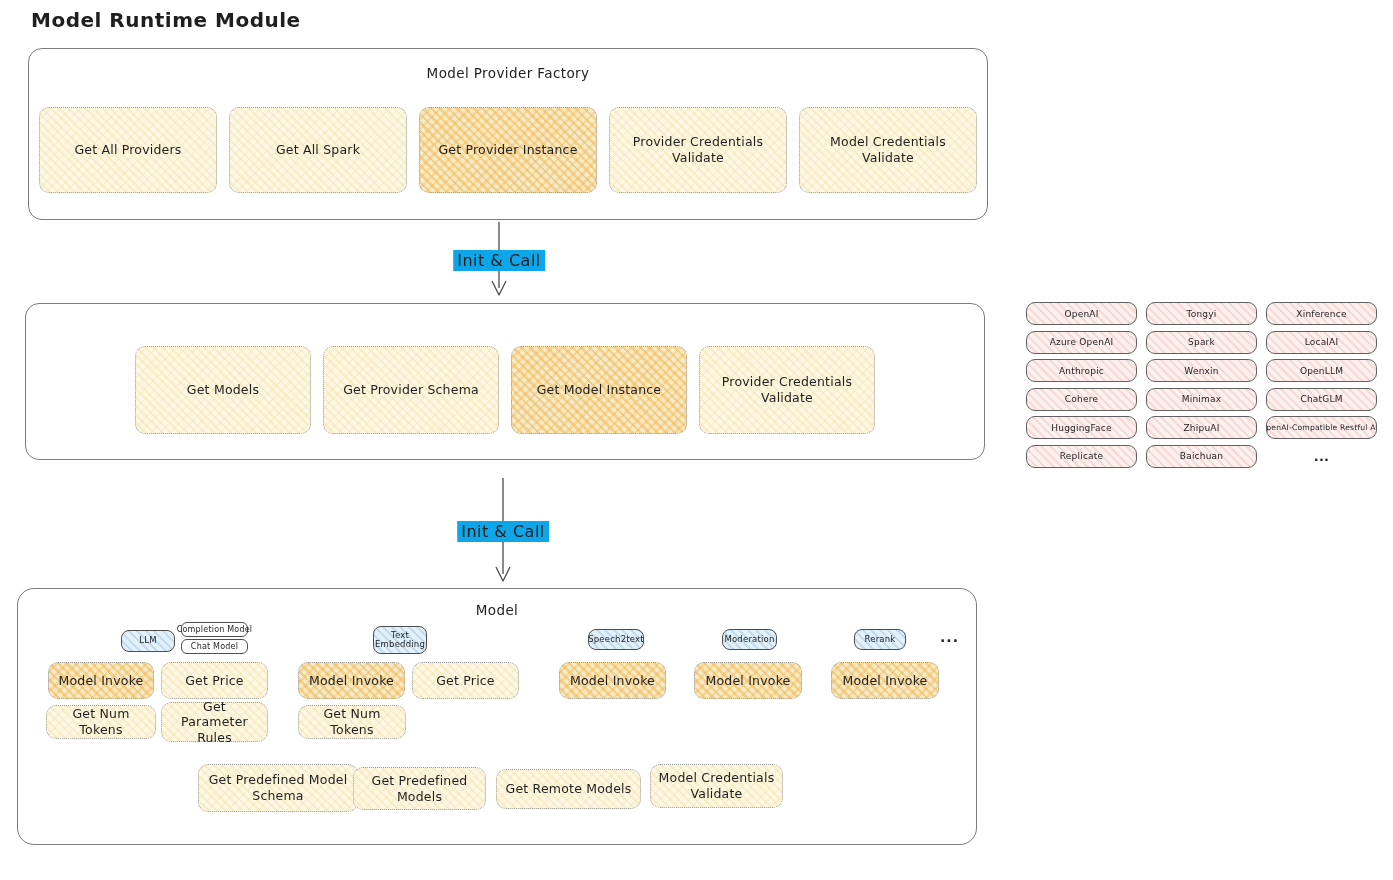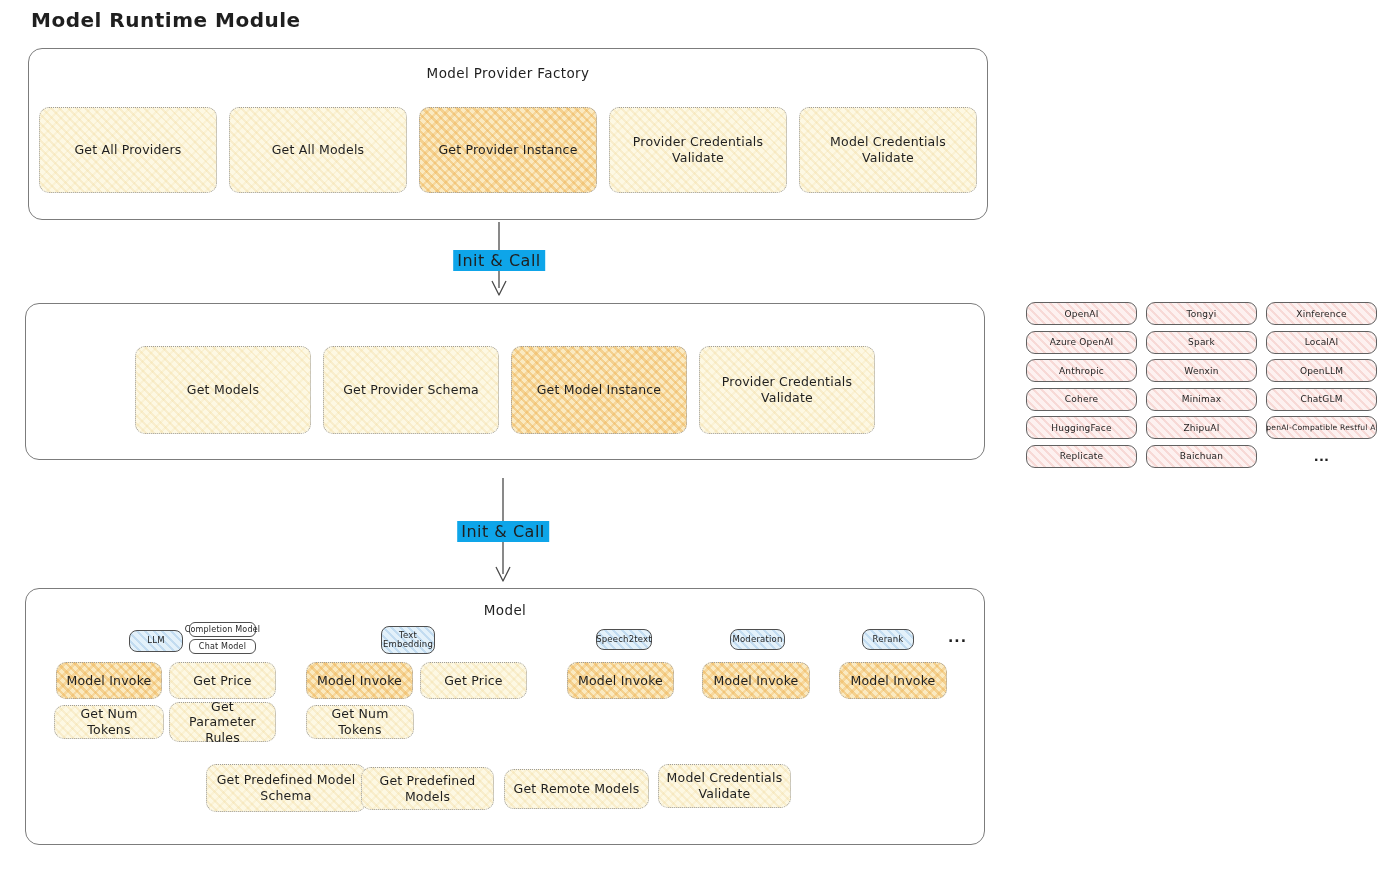--- a/index.html
+++ b/index.html
@@ -98,21 +98,21 @@
 <body>
 
 <div class="canvas">
 
   <h1 class="heading">Model Runtime Module</h1>
 
   <div class="bigbox factory" style="left:28px;top:48px;width:958px;height:170px;">
     <div class="boxtitle">Model Provider Factory</div>
     <div class="feat-row" style="top:58px;">
       <div class="feat">Get All Providers</div>
-      <div class="feat">Get All Models</div>
+      <div class="feat">Get All Spark</div>
       <div class="feat hl">Get Provider Instance</div>
       <div class="feat">Provider Credentials Validate</div>
       <div class="feat">Model Credentials Validate</div>
     </div>
   </div>
 
   <svg class="arrow" style="left:488px;top:222px;" width="22" height="78">
     <line x1="11" y1="0" x2="11" y2="66" stroke="#4a4a4a" stroke-width="1.3"></line>
     <path d="M4 59 L11 73 L18 59" fill="none" stroke="#4a4a4a" stroke-width="1.3" stroke-linejoin="round"></path>
   </svg>
@@ -149,21 +149,21 @@
     <div class="pcell tiny">OpenAI-Compatible Restful API</div>
     <div class="pcell dots-cell">...</div>
   </div>
 
   <svg class="arrow" style="left:492px;top:478px;" width="22" height="108">
     <line x1="11" y1="0" x2="11" y2="96" stroke="#4a4a4a" stroke-width="1.3"></line>
     <path d="M4 89 L11 103 L18 89" fill="none" stroke="#4a4a4a" stroke-width="1.3" stroke-linejoin="round"></path>
   </svg>
   <span class="arrow-label" style="left:503px;top:521px;">Init &amp; Call</span>
 
-  <div class="bigbox model stacked" style="left:25px;top:588px;width:958px;height:255px;">
+  <div class="bigbox model stacked" style="left:17px;top:588px;width:958px;height:255px;border-radius:17px;">
     <div class="boxtitle" style="top:13px;">Model</div>
 
     <div class="tag" style="left:103px;top:41px;width:54px;height:22px;">LLM</div>
     <div class="wtag-stack" style="left:163px;top:33px;">
       <div class="wtag">Completion Model</div>
       <div class="wtag">Chat Model</div>
     </div>
     <div class="tag" style="left:355px;top:37px;width:54px;height:28px;">Text Embedding</div>
     <div class="tag" style="left:570px;top:40px;width:56px;height:21px;">Speech2text</div>
     <div class="tag" style="left:704px;top:40px;width:55px;height:21px;">Moderation</div>

